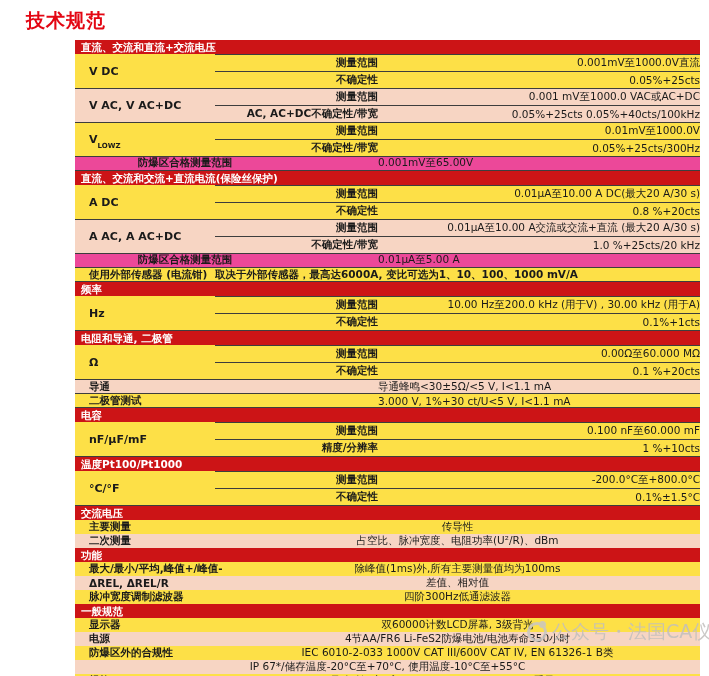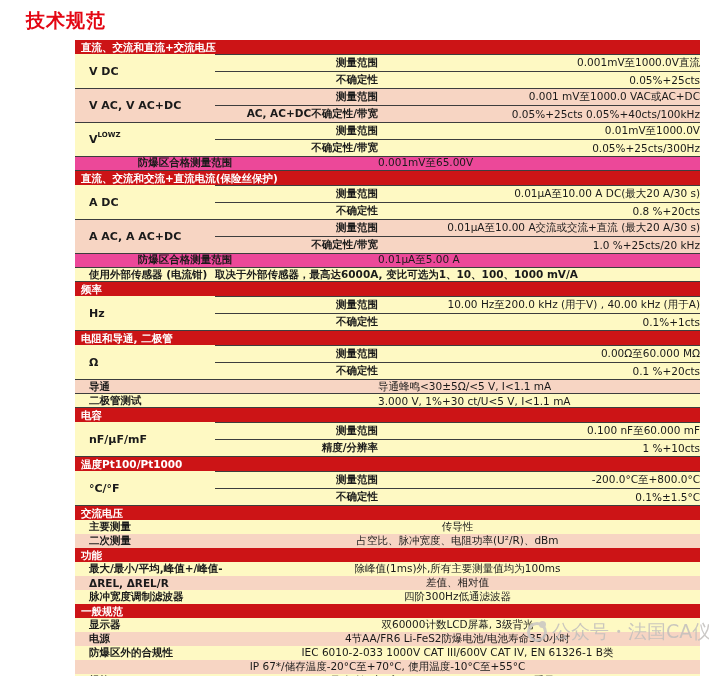--- a/index.html
+++ b/index.html
@@ -44,23 +44,23 @@
   .single .val.center{text-align:center;}
   .single .val.bold{font-weight:bold;}
   .single.bordered{border-bottom:1px solid #3d3d3d;}
   .hl{
     height:14px;background:#ec4899;display:flex;align-items:flex-end;
     border-bottom:1px solid #3d3d3d;font-size:10.5px;box-sizing:border-box;
   }
   .hl .param{width:220px;text-align:center;font-weight:bold;flex-shrink:0;}
   .hl .spacer{width:83px;flex-shrink:0;}
   .hl .val{flex:1;white-space:nowrap;}
-  .bg-white{background:#fef9c3;}
+  .bg-white{background:#fde047;}
   .bg-pink{background:#f7d5c3;}
-  .subsc{font-size:7px;font-weight:bold;align-self:flex-end;padding-bottom:17px;}
+  .subsc{font-size:7px;font-weight:bold;align-self:flex-end;padding-bottom:6px;}
   .watermark{
     position:absolute;left:527px;top:617px;height:30px;
     display:flex;align-items:center;gap:5px;
     color:#c2bfbd;font-size:19px;white-space:nowrap;opacity:.85;z-index:5;
     pointer-events:none;
   }
   .wm-icon{
     width:20px;height:20px;border:3px solid #c9c6c4;border-radius:50%;
     box-sizing:border-box;position:relative;flex-shrink:0;
   }
@@ -171,21 +171,21 @@
   </div>
 
   <div class="bar">频率</div>
   <div class="group first bg-white">
     <div class="param">
         <span>Hz</span>
       </div>
     <div class="subs">
       <div class="sub">
         <div class="attr">测量范围</div>
-        <div class="val">10.00 Hz至200.0 kHz (用于V) , 40.00 kHz (用于A)</div>
+        <div class="val">10.00 Hz至200.0 kHz (用于V) , 30.00 kHz (用于A)</div>
       </div>
       <div class="sub">
         <div class="attr">不确定性</div>
         <div class="val">0.1%+1cts</div>
       </div>
     </div>
   </div>
 
   <div class="bar">电阻和导通, 二极管</div>
   <div class="group first bg-white">

